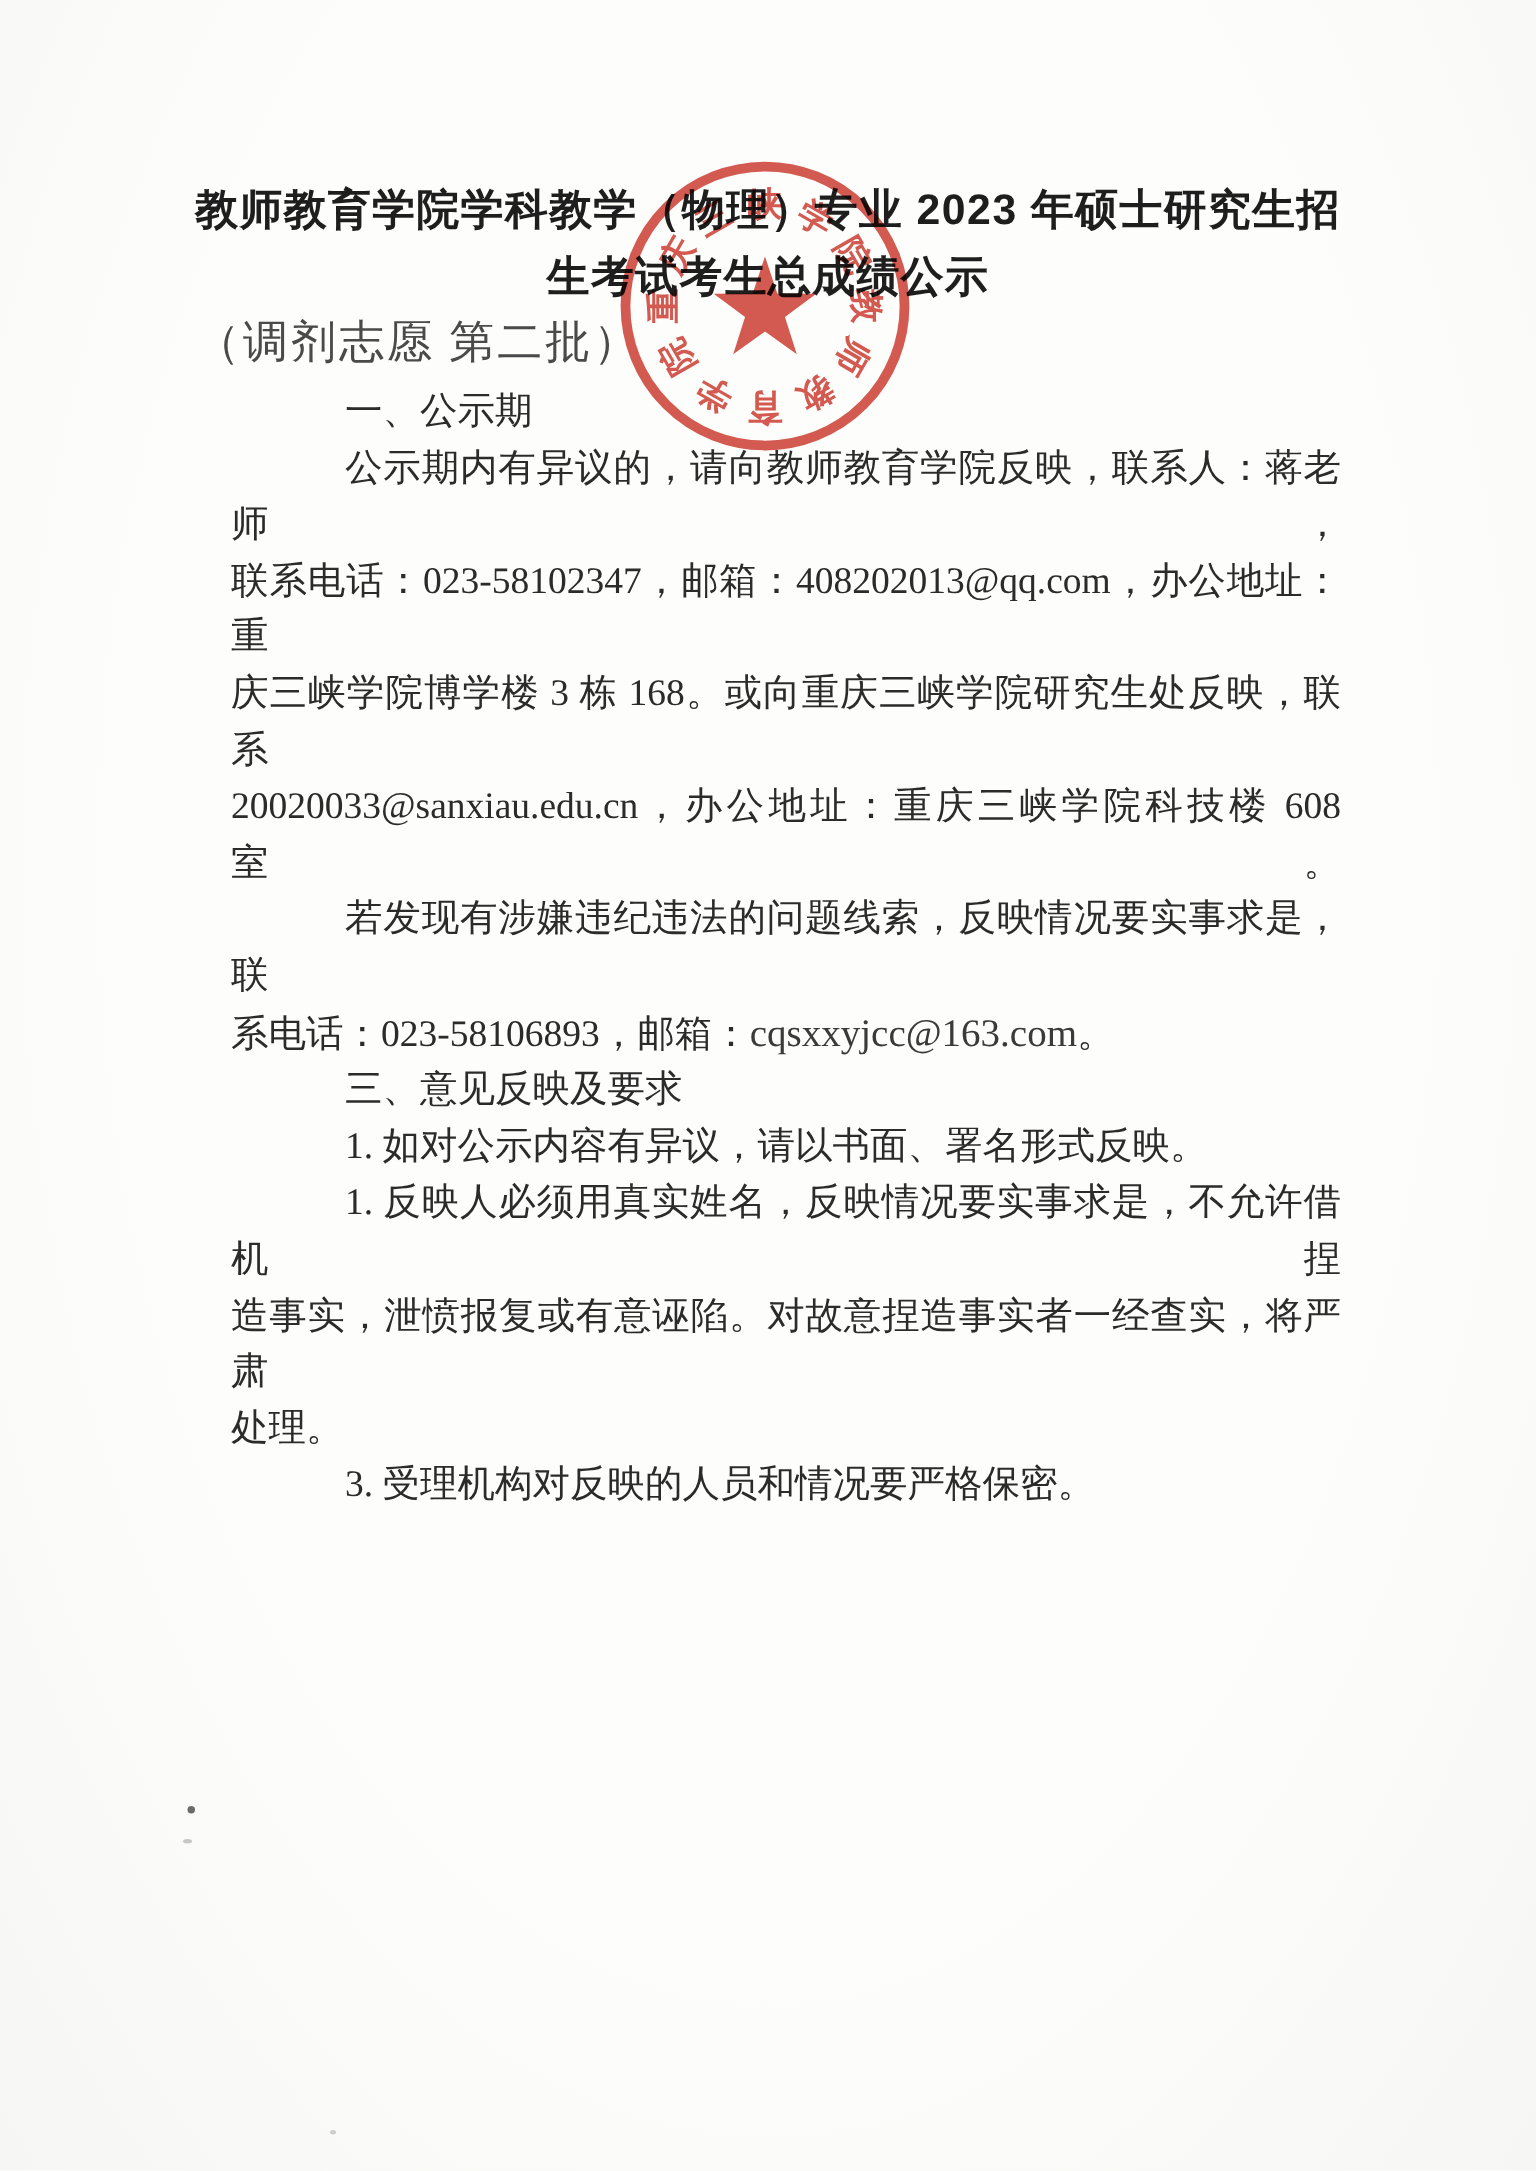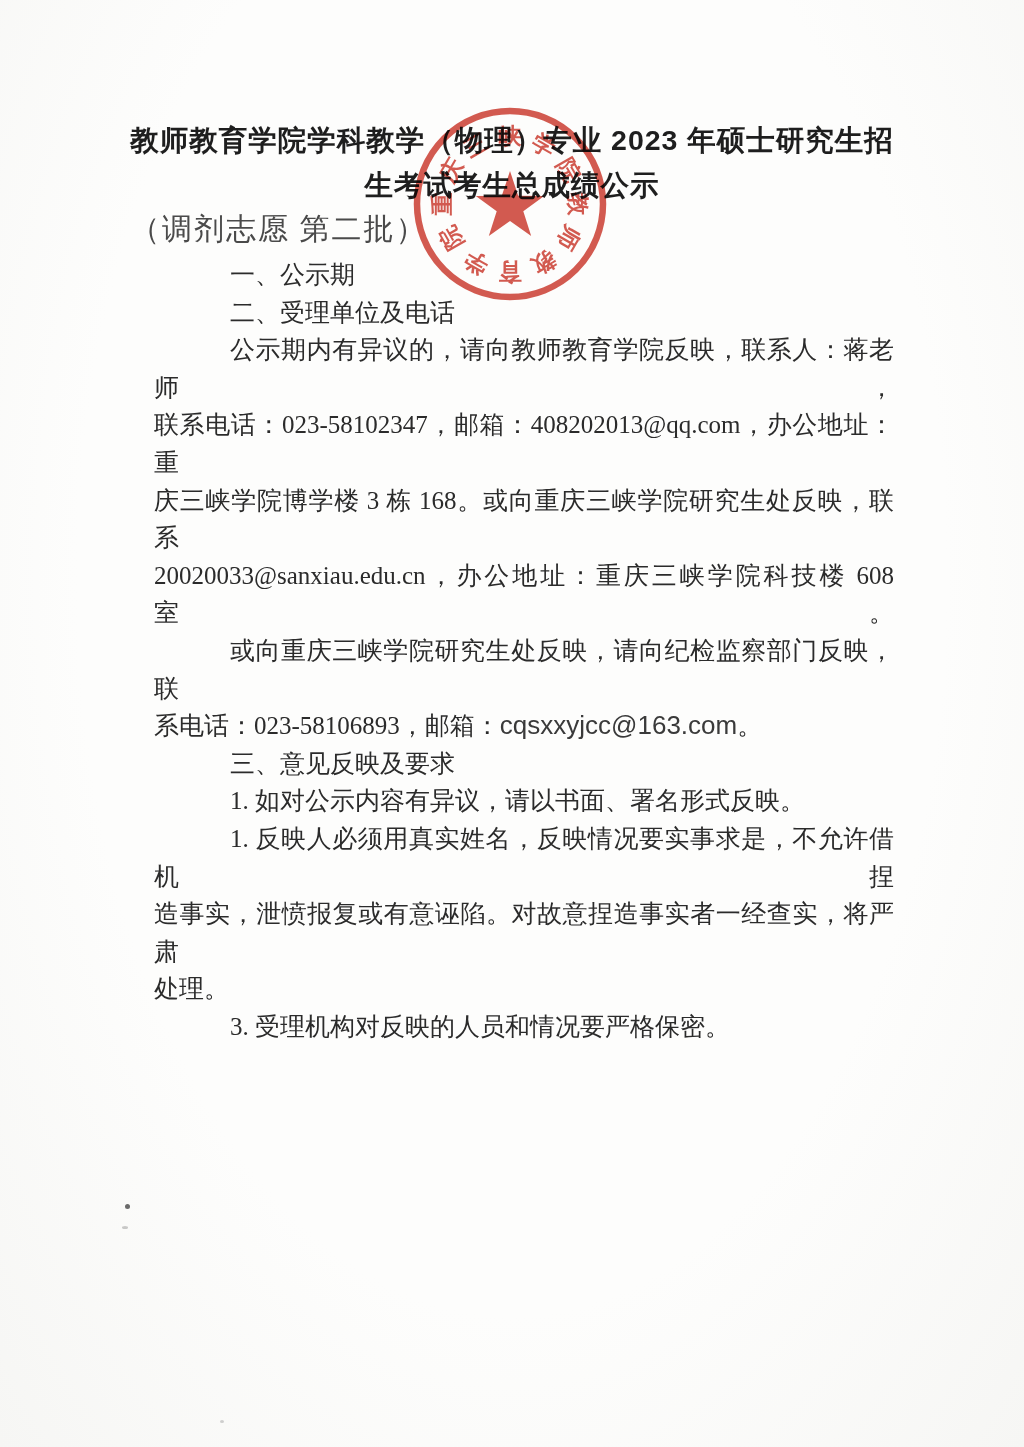--- a/index.html
+++ b/index.html
@@ -42,21 +42,21 @@
     line-height:37.6px;
     color:#2b2b2b;
   }
   .line{
     text-align:justify;
     margin-left:24px;
   }
   .ind{ text-indent:76px; }
   .jl{ text-align-last:justify; }
   .email163{
-    font-family:Liberation Sans, sans-serif;
+    font-family:Liberation Serif, serif;
     font-size:26px;
     color:#3a3a3a;
   }
   .stamp{
     position:absolute;
     left:409px;top:103px;
     width:202px;height:202px;
     mix-blend-mode:multiply;
     opacity:0.82;
     pointer-events:none;
@@ -79,26 +79,25 @@
 
     <div class="title">
       <div>教师教育学院学科教学（物理）专业 2023 年硕士研究生招</div>
       <div>生考试考生总成绩公示</div>
     </div>
 
     <div class="subtitle">（调剂志愿 第二批）</div>
 
     <div class="bodytext">
       <div class="line ind">一、公示期</div>
-      <div class="line ind">二、受理单位及电话</div>
       <div class="line ind jl">公示期内有异议的，请向教师教育学院反映，联系人：蒋老师，</div>
       <div class="line jl">联系电话：023-58102347，邮箱：408202013@qq.com，办公地址：重</div>
       <div class="line jl">庆三峡学院博学楼 3 栋 168。或向重庆三峡学院研究生处反映，联系</div>
       <div class="line jl">20020033@sanxiau.edu.cn，办公地址：重庆三峡学院科技楼 608 室。</div>
-      <div class="line ind jl">或向重庆三峡学院研究生处反映，请向纪检监察部门反映，联</div>
+      <div class="line ind jl">若发现有涉嫌违纪违法的问题线索，反映情况要实事求是，联</div>
       <div class="line">
         <span>系电话：023-58106893，邮箱：</span><span class="email163">cqsxxyjcc@163.com</span><span>。</span>
       </div>
       <div class="line ind">三、意见反映及要求</div>
       <div class="line ind">1. 如对公示内容有异议，请以书面、署名形式反映。</div>
       <div class="line ind jl">1. 反映人必须用真实姓名，反映情况要实事求是，不允许借机捏</div>
       <div class="line jl">造事实，泄愤报复或有意诬陷。对故意捏造事实者一经查实，将严肃</div>
       <div class="line">处理。</div>
       <div class="line ind">3. 受理机构对反映的人员和情况要严格保密。</div>
     </div>

